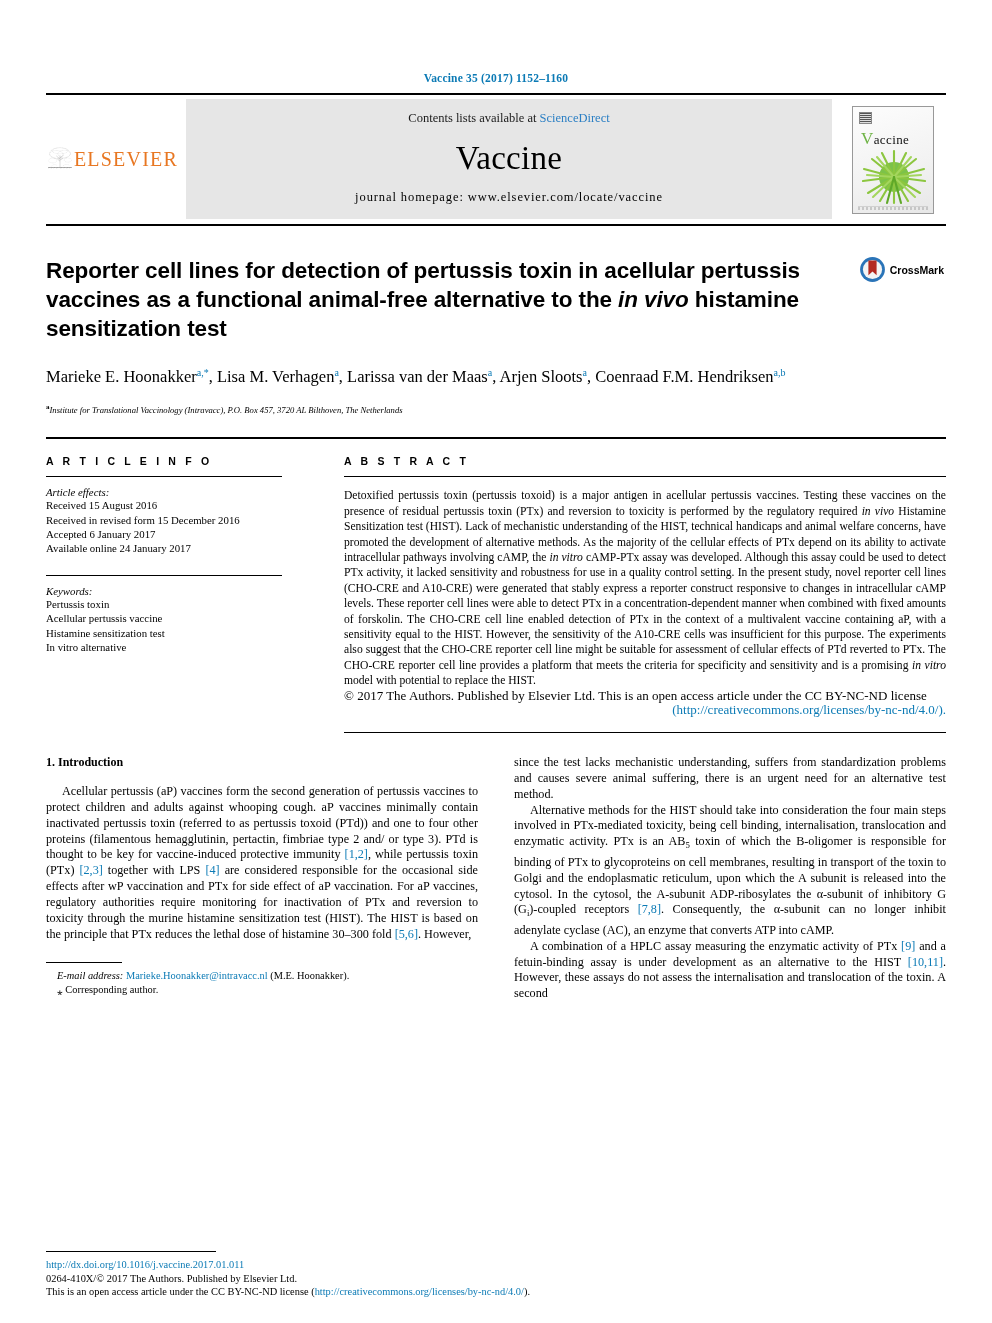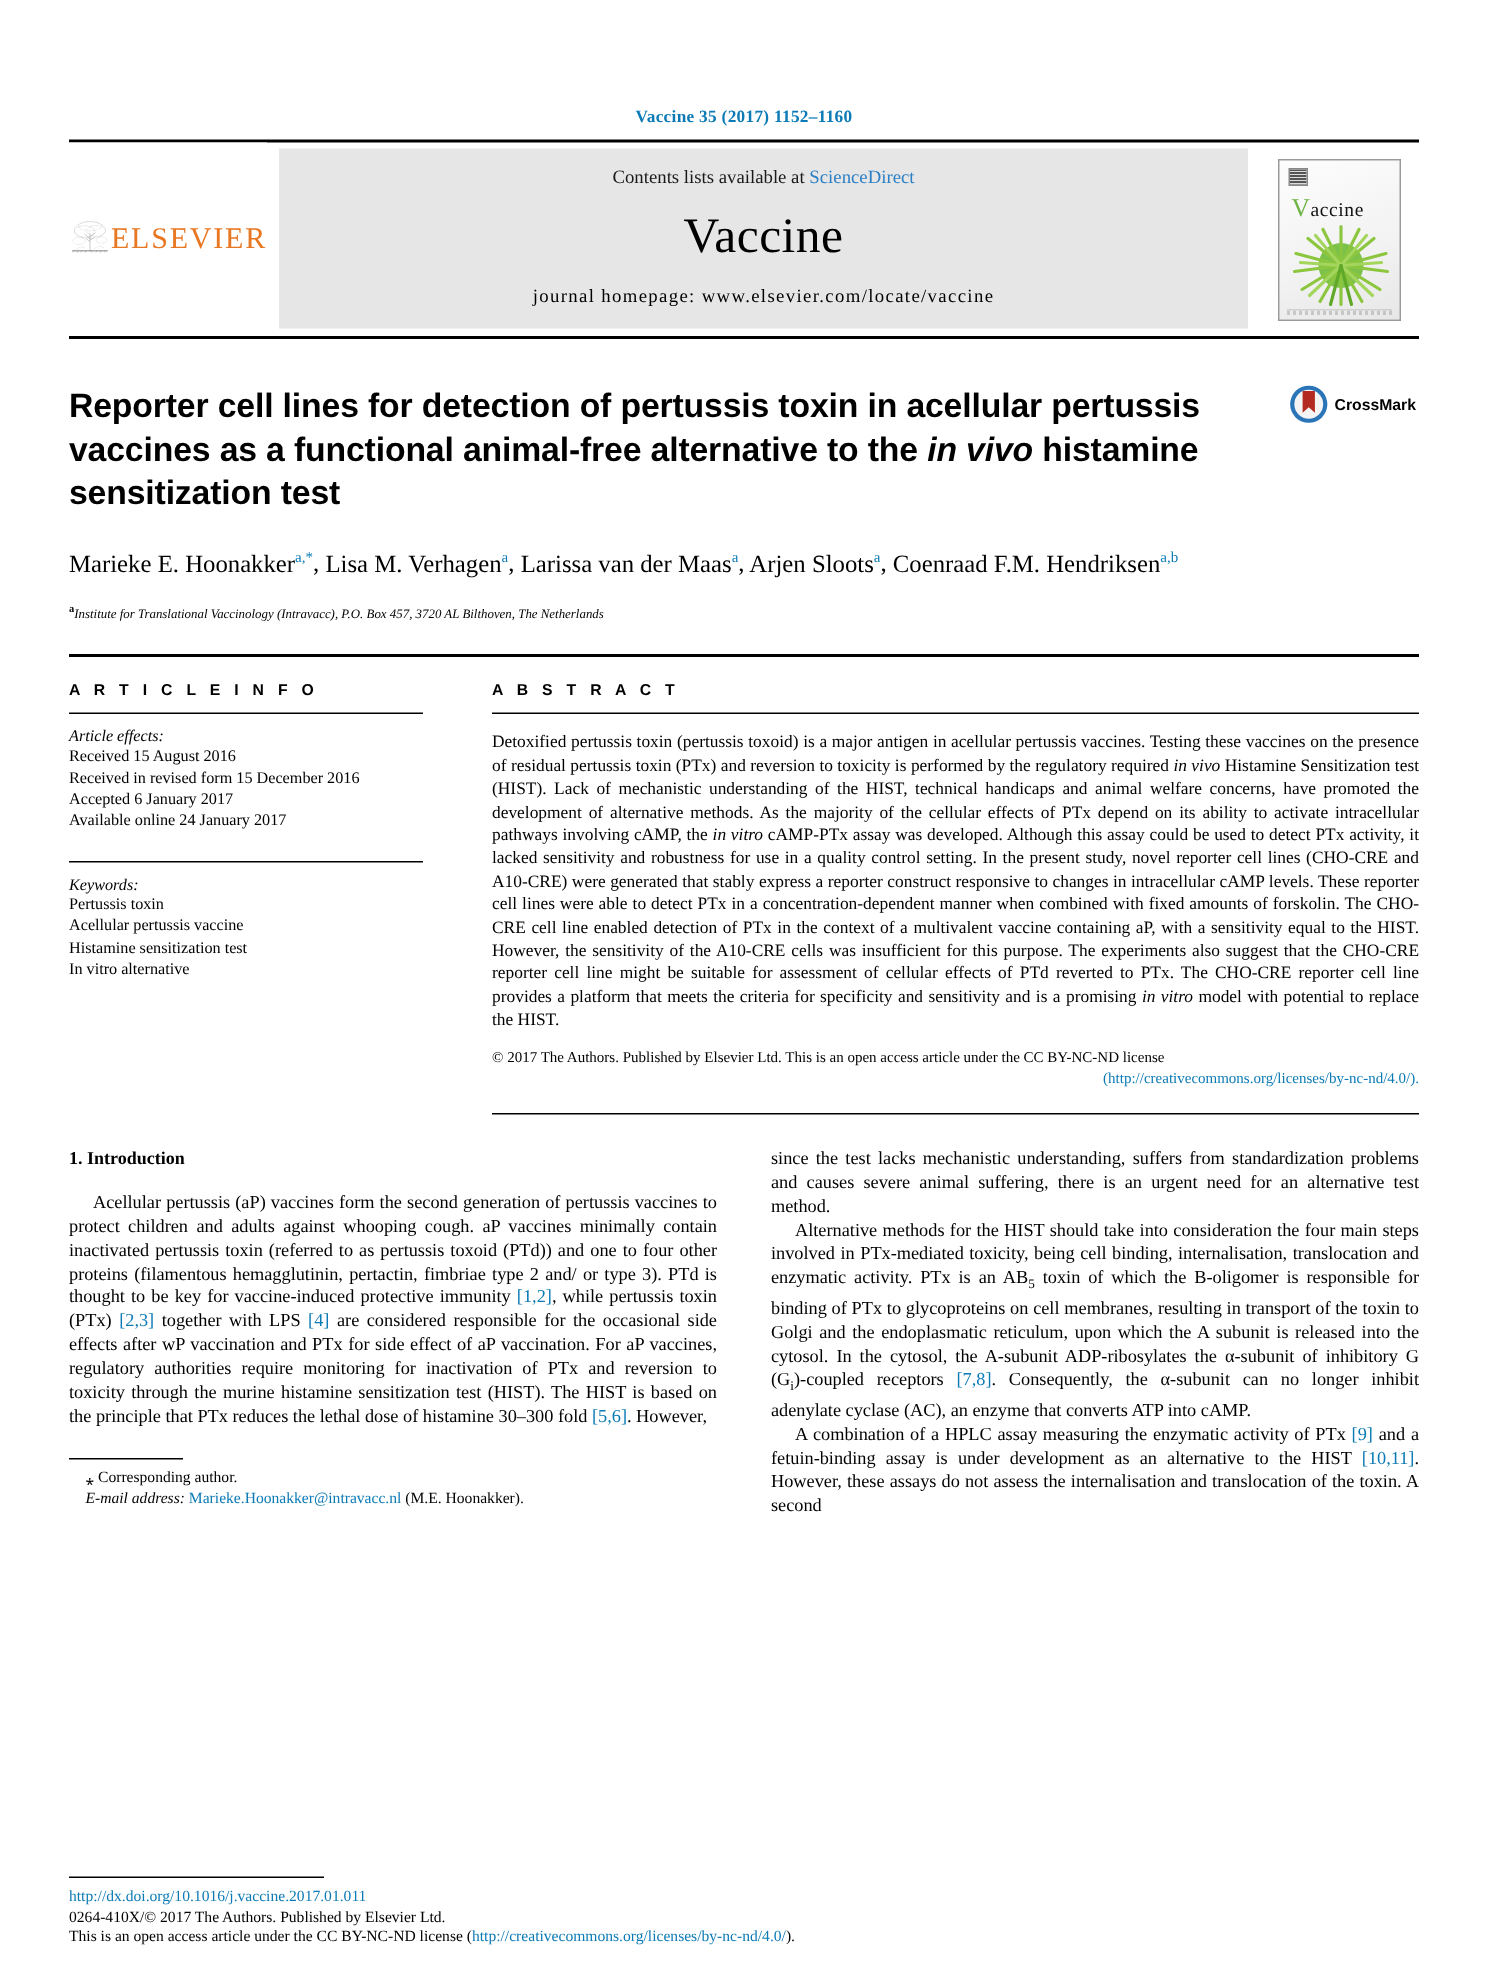--- a/index.html
+++ b/index.html
@@ -132,21 +132,21 @@
   .authors sup { color: #0b7ab5; font-size: 10px; vertical-align: super; }
   .affiliations { margin-top: 13px; font-size: 8.6px; line-height: 12px; font-style: italic; }
   .affiliations sup { font-style: normal; font-weight: bold; font-size:7px; vertical-align: super; }
 
   
   .info-abstract {
     margin-top: 22px;
     border-top: 2.2px solid #000;
     display: flex;
     padding-top: 16px;
-    gap: 46px;
+    gap: 62px;
   }
   .col-info { flex: 0 0 236px; }
   .col-abstract { flex: 1 1 auto; }
   .sec-head {
     font-family: "Liberation Sans", sans-serif;
     font-size: 10.5px;
     font-weight: bold;
     letter-spacing: 3.2px;
     margin-bottom: 9px;
   }
@@ -156,23 +156,22 @@
   .kw-block { margin-top: 20px; }
   .kw-rule { border-top: 1.4px solid #000; margin-bottom: 9px; }
   .abs-rule { border-top: 1.2px solid #000; margin-bottom: 11px; }
   .abstract-body {
     font-size: 11.6px;
     line-height: 15.4px;
     text-align: justify;
   }
   .abstract-body i { font-style: italic; }
   .copyright-line {
-    font-size: 10px;
+    font-size: 13px;
     line-height: 14.6px;
-    margin-top: 11px;
   }
   .cc-link { color: #0b7ab5; }
   .cc-right { text-align: right; }
   .abstract-bottom-rule { border-top: 1.8px solid #000; margin-top: 14px; }
 
   
   .body-cols {
     margin-top: 22px;
     display: flex;
     gap: 36px;
@@ -350,22 +349,22 @@
   </div>
 
   <div class="body-cols">
 
     <div class="bcol">
       <h2 class="sec-title">1. Introduction</h2>
       <p class="body-p"><span>Acellular pertussis (aP) vaccines form the second generation of pertussis vaccines to protect children and adults against whooping cough. aP vaccines minimally contain inactivated pertussis toxin (referred to as pertussis toxoid (PTd)) and one to four other proteins (filamentous hemagglutinin, pertactin, fimbriae type 2 and/ or type 3). PTd is thought to be key for vaccine-induced protective immunity </span><span class="ref">[1,2]</span><span>, while pertussis toxin (PTx) </span><span class="ref">[2,3]</span><span> together with LPS </span><span class="ref">[4]</span><span> are considered responsible for the occasional side effects after wP vaccination and PTx for side effect of aP vaccination. For aP vaccines, regulatory authorities require monitoring for inactivation of PTx and reversion to toxicity through the murine histamine sensitization test (HIST). The HIST is based on the principle that PTx reduces the lethal dose of histamine 30–300 fold </span><span class="ref">[5,6]</span><span>. However,</span></p>
 
       <div class="footnote-wrap">
         <div class="fn-rule"></div>
+        <div class="fn-line fn-indent"><span class="mail-label">E-mail address:</span> <span class="mail-link">Marieke.Hoonakker@intravacc.nl</span><span> (M.E. Hoonakker).</span></div>
         <div class="fn-line fn-indent"><span class="star">⁎</span><span> Corresponding author.</span></div>
-        <div class="fn-line fn-indent"><span class="mail-label">E-mail address:</span> <span class="mail-link">Marieke.Hoonakker@intravacc.nl</span><span> (M.E. Hoonakker).</span></div>
       </div>
     </div>
 
     <div class="bcol">
       <p class="body-p no-indent">since the test lacks mechanistic understanding, suffers from standardization problems and causes severe animal suffering, there is an urgent need for an alternative test method.</p>
       <p class="body-p"><span>Alternative methods for the HIST should take into consideration the four main steps involved in PTx-mediated toxicity, being cell binding, internalisation, translocation and enzymatic activity. PTx is an AB</span><sub>5</sub><span> toxin of which the B-oligomer is responsible for binding of PTx to glycoproteins on cell membranes, resulting in transport of the toxin to Golgi and the endoplasmatic reticulum, upon which the A subunit is released into the cytosol. In the cytosol, the A-subunit ADP-ribosylates the α-subunit of inhibitory G (G</span><sub>i</sub><span>)-coupled receptors </span><span class="ref">[7,8]</span><span>. Consequently, the α-subunit can no longer inhibit adenylate cyclase (AC), an enzyme that converts ATP into cAMP.</span></p>
       <p class="body-p"><span>A combination of a HPLC assay measuring the enzymatic activity of PTx </span><span class="ref">[9]</span><span> and a fetuin-binding assay is under development as an alternative to the HIST </span><span class="ref">[10,11]</span><span>. However, these assays do not assess the internalisation and translocation of the toxin. A second</span></p>
     </div>
   </div>
 

